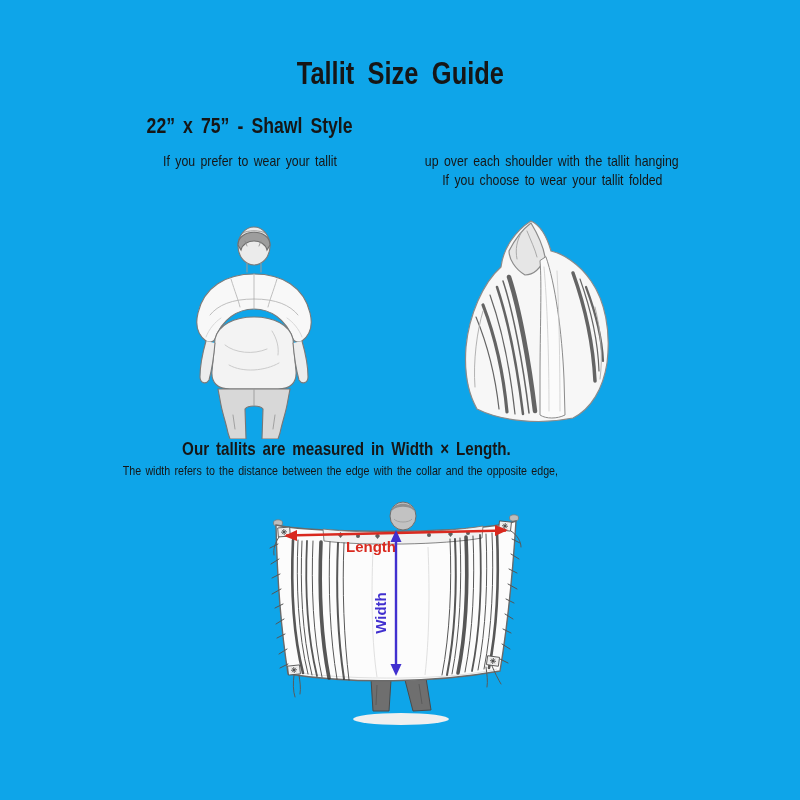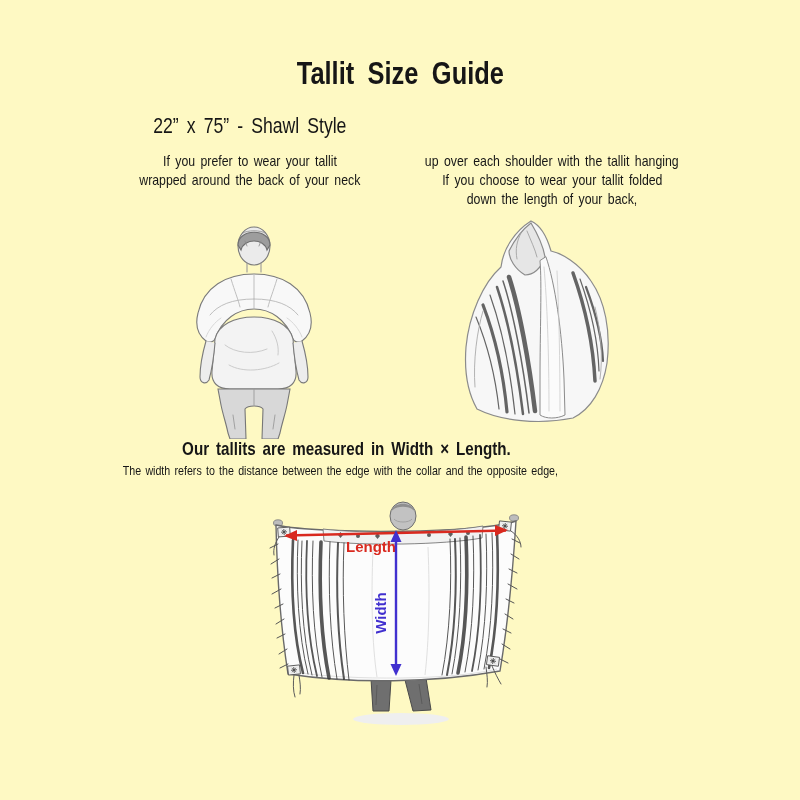--- a/index.html
+++ b/index.html
@@ -1,23 +1,23 @@
 <!DOCTYPE html>
 <html><head>
 <meta charset="utf-8">
 <style>
   html,body{margin:0;padding:0;background:#ffffff;}
   .page{
-    position:relative;width:800px;height:800px;background:#fef9c3;
+    position:relative;width:800px;height:800px;background:#0ea5e9;
     font-family:"Liberation Sans",sans-serif;color:#161616;overflow:hidden;
   }
   .txt{position:absolute;text-align:center;}
   .cond{display:inline-block;transform:scaleX(0.82);transform-origin:50% 50%;white-space:nowrap;}
   .title{left:0;top:56px;width:800px;font-size:31px;font-weight:700;word-spacing:0.25em;}
-  .col-head{font-size:21.5px;font-weight:400;word-spacing:0.18em;}
+  .col-head{font-size:21.5px;font-weight:700;word-spacing:0.18em;}
   .h-left{left:100px;top:114px;width:300px;}
   .h-right{left:402px;top:114px;width:300px;}
   .bodylines{font-size:15px;font-weight:400;word-spacing:0.16em;}
   .bodylines > div{line-height:19px;height:19px;}
   .b-left{left:90px;top:151px;width:320px;}
   .b-right{left:392px;top:151px;width:320px;}
   .note-head{left:0;top:438px;width:692px;font-size:18.5px;font-weight:700;word-spacing:0.18em;}
   .note-lines{left:0;top:462px;width:680px;font-size:13px;font-weight:400;word-spacing:0.12em;}
   .note-lines > div{line-height:17.5px;height:17.5px;}
   .fig{position:absolute;}
@@ -30,26 +30,24 @@
 <body>
 
 <div class="page">
 
   <div class="txt title"><span class="cond">Tallit Size Guide</span></div>
 
   <div class="txt col-head h-left"><span class="cond">22” x 75” - Shawl Style</span></div>
 
   <div class="txt bodylines b-left">
     <div><span class="cond">If you prefer to wear your tallit</span></div>
-    <div><span class="cond">wrapped around the back of your neck</span></div>
   </div>
   <div class="txt bodylines b-right">
     <div><span class="cond">up over each shoulder with the tallit hanging</span></div>
     <div><span class="cond">If you choose to wear your tallit folded</span></div>
-    <div><span class="cond">down the length of your back,</span></div>
   </div>
 
   <svg class="fig fig-left" viewBox="0 0 162 220" aria-hidden="true">
     <g fill="none" stroke="#7a7a7a" stroke-width="1.1" stroke-linecap="round">
       <g>
         <ellipse cx="81" cy="27" rx="16" ry="19" fill="#ebebeb"></ellipse>
         <path d="M65,26 C65,9 97,9 97,26 L94,31 C91,19 71,19 68,31 Z" fill="#9d9d9d" stroke="#707070"></path>
         <path d="M70,14 C74,11 88,11 92,14 M72,22 L74,27 M88,22 L86,27" stroke="#8a8a8a" stroke-width="0.8"></path>
         <path d="M74,44 L74,53 M88,44 L88,53" stroke="#9a9a9a"></path>
       </g>

